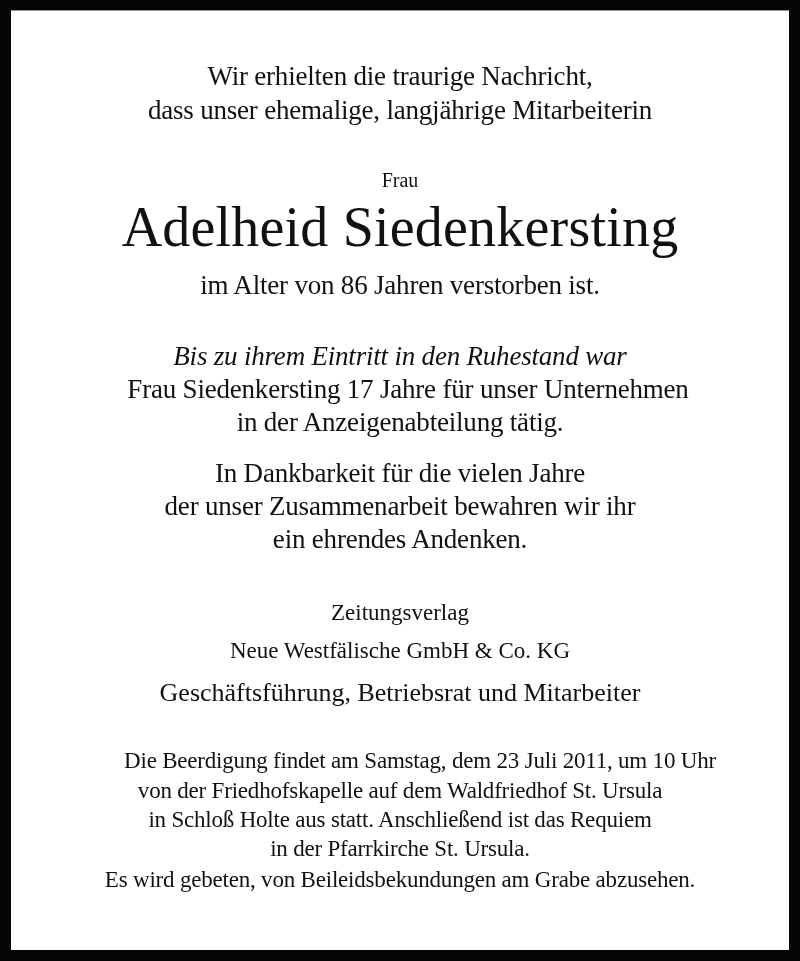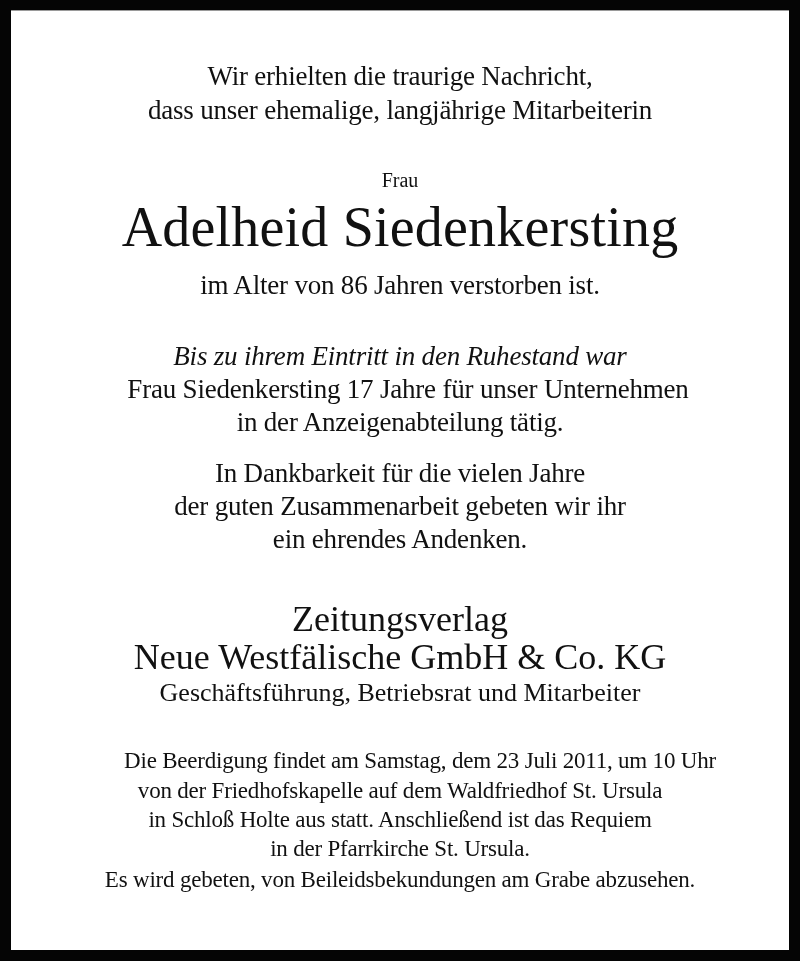--- a/index.html
+++ b/index.html
@@ -35,21 +35,21 @@
       width: 800px;
       text-align: center;
       color: #111111;
       font-family: "Liberation Serif", "DejaVu Serif", serif;
       white-space: nowrap;
       line-height: 1;
     }
     .body-txt { font-size: 27px; letter-spacing: -0.2px; }
     .frau-txt { font-size: 20px; }
     .name-txt { font-size: 56px; letter-spacing: 0.2px; }
-    .company-txt { font-size: 36px; }
+    .company-txt { font-size: 23px; }
     .mgmt-txt { font-size: 26px; }
     .funeral-txt { font-size: 23px; letter-spacing: -0.2px; }
   </style>
 </head>
 <body>
 
 <div class="frame"></div>
 <div class="paper"></div>
 
 <div class="line body-txt" style="top:63px;">Wir erhielten die traurige Nachricht,</div>
@@ -57,21 +57,21 @@
 
 <div class="line frau-txt" style="top:170px;">Frau</div>
 <div class="line name-txt" style="top:199px;text-align:center;">Adelheid Siedenkersting</div>
 <div class="line body-txt" style="top:272px;">im Alter von 86 Jahren verstorben ist.</div>
 
 <div class="line body-txt" style="top:343px;font-style:italic;">Bis zu ihrem Eintritt in den Ruhestand war</div>
 <div class="line body-txt" style="top:376px;margin-left:8px;">Frau Siedenkersting 17 Jahre für unser Unternehmen</div>
 <div class="line body-txt" style="top:409px;">in der Anzeigenabteilung tätig.</div>
 
 <div class="line body-txt" style="top:460px;">In Dankbarkeit für die vielen Jahre</div>
-<div class="line body-txt" style="top:493px;">der guten Zusammenarbeit gebeten wir ihr</div>
+<div class="line body-txt" style="top:493px;">der unser Zusammenarbeit bewahren wir ihr</div>
 <div class="line body-txt" style="top:526px;">ein ehrendes Andenken.</div>
 
 <div class="line company-txt" style="top:601px;">Zeitungsverlag</div>
 <div class="line company-txt" style="top:639px;">Neue Westfälische GmbH &amp; Co. KG</div>
 <div class="line mgmt-txt" style="top:680px;">Geschäftsführung, Betriebsrat und Mitarbeiter</div>
 
 <div class="line funeral-txt" style="top:749px;padding-left:20px;">Die Beerdigung findet am Samstag, dem 23 Juli 2011, um 10 Uhr</div>
 <div class="line funeral-txt" style="top:779px;">von der Friedhofskapelle auf dem Waldfriedhof St. Ursula</div>
 <div class="line funeral-txt" style="top:808px;">in Schloß Holte aus statt. Anschließend ist das Requiem</div>
 <div class="line funeral-txt" style="top:837px;">in der Pfarrkirche St. Ursula.</div>

